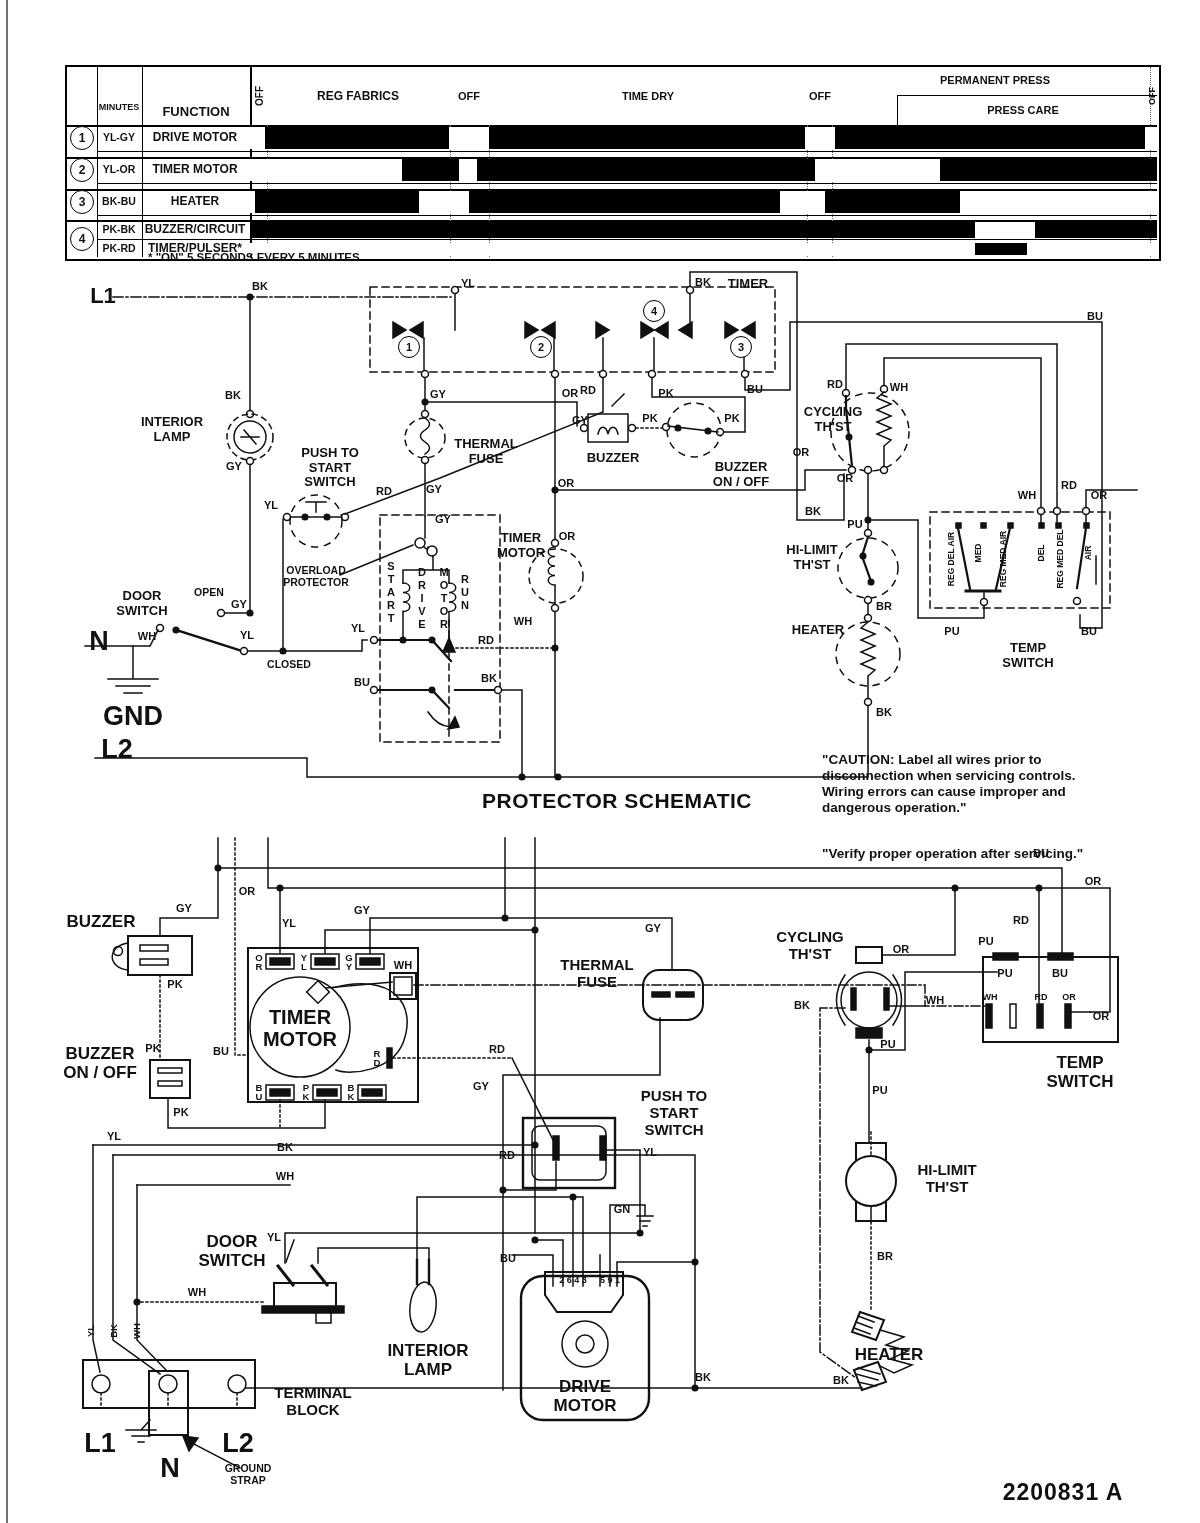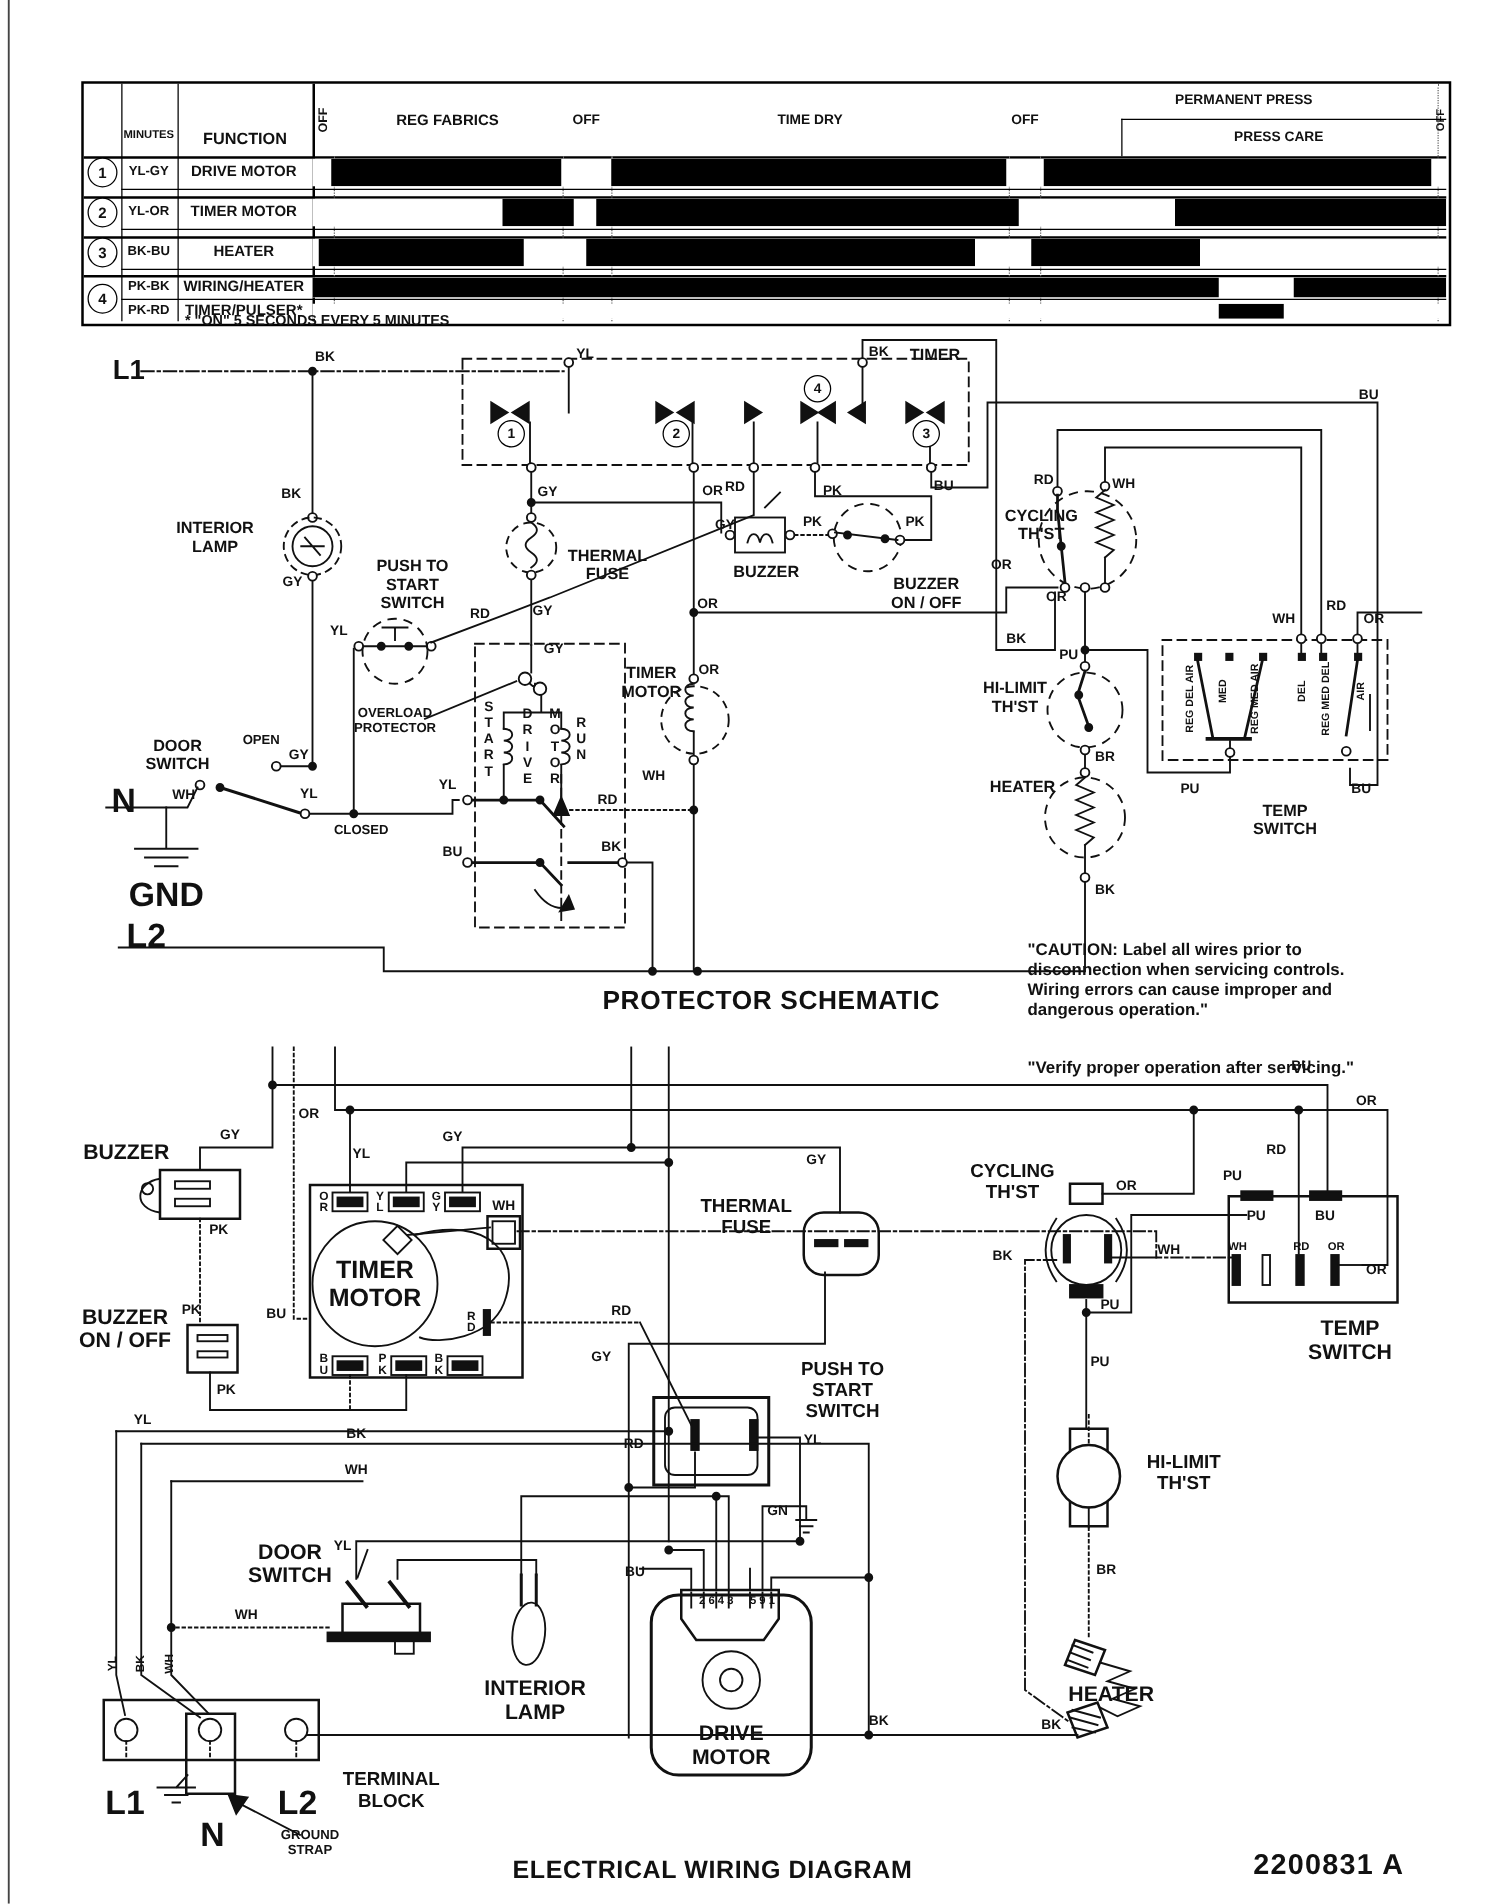--- a/index.html
+++ b/index.html
@@ -459,21 +459,21 @@
   <div class="circ" style="left:15px;top:135px;">3</div>
   <div class="circ" style="left:15px;top:172px;">4</div>
 
   <span class="hdr" style="left:52px;top:70px;font-size:10.5px;">YL-GY</span>
   <span class="hdr" style="left:128px;top:70px;font-size:12px;">DRIVE MOTOR</span>
   <span class="hdr" style="left:52px;top:102px;font-size:10.5px;">YL-OR</span>
   <span class="hdr" style="left:128px;top:102px;font-size:12px;">TIMER MOTOR</span>
   <span class="hdr" style="left:52px;top:134px;font-size:10.5px;">BK-BU</span>
   <span class="hdr" style="left:128px;top:134px;font-size:12px;">HEATER</span>
   <span class="hdr" style="left:52px;top:162px;font-size:10.5px;">PK-BK</span>
-  <span class="hdr" style="left:128px;top:162px;font-size:12px;">WIRING/HEATER</span>
+  <span class="hdr" style="left:128px;top:162px;font-size:12px;">BUZZER/CIRCUIT</span>
   <span class="hdr" style="left:52px;top:181px;font-size:10.5px;">PK-RD</span>
   <span class="hdr" style="left:128px;top:181px;font-size:12px;">TIMER/PULSER*</span>
 
   <div class="barzone" style="left:183px;top:60px;width:907px;height:22px;">
         <div class="seg" style="left: 1.7%; width: 20.2%;"></div>
         <div class="seg" style="left: 26.4%; width: 34.8%;"></div>
         <div class="seg" style="left: 64.5%; width: 34.2%;"></div>
       </div>
   <div class="barzone" style="left:183px;top:92px;width:907px;height:22px;">
         <div class="seg" style="left: 16.8%; width: 6.2%;"></div>
@@ -610,21 +610,21 @@
 SWITCH</div>
   <div class="cl l15" style="left:947px;top:1179px;">HI-LIMIT
 TH'ST</div>
   <div class="cl lg" style="left:232px;top:1251px;">DOOR
 SWITCH</div>
   <div class="cl lg" style="left:428px;top:1360px;">INTERIOR
 LAMP</div>
   <div class="cl lg" style="left:585px;top:1396px;">DRIVE
 MOTOR</div>
   <div class="cl lg" style="left:889px;top:1355px;">HEATER</div>
-  <div class="cl l15" style="left:313px;top:1433px;">TERMINAL
+  <div class="cl l15" style="left:313px;top:1402px;">TERMINAL
 BLOCK</div>
   <div class="cl sm" style="left:248px;top:1475px;">GROUND
 STRAP</div>
   <span class="xl" style="left:100px;top:1443px;">L1</span>
   <span class="xl" style="left:170px;top:1468px;">N</span>
   <span class="xl" style="left:238px;top:1443px;">L2</span>
   <span class="wl t9" style="left:573px;top:1280px;">2 6 4 3</span>
   <span class="wl t9" style="left:610px;top:1280px;">5 9 1</span>
 
   <span class="stack" style="left:259px;top:962px;">O
@@ -678,17 +678,16 @@
   <b class="wl" style="left:935px;top:1000px;">WH</b>
   <b class="wl" style="left:901px;top:949px;">OR</b>
   <b class="wl" style="left:802px;top:1005px;">BK</b>
   <b class="wl t9" style="left:990px;top:997px;">WH</b>
   <b class="wl t9" style="left:1041px;top:997px;">RD</b>
   <b class="wl t9" style="left:1069px;top:997px;">OR</b>
   <span class="rot" style="left:90px;top:1331px;font-size:9.5px;">YL</span>
   <span class="rot" style="left:113px;top:1331px;font-size:9.5px;">BK</span>
   <span class="rot" style="left:136px;top:1331px;font-size:9.5px;">WH</span>
 
-  <div class="title" style="left:570px;top:1497px;font-size:20px;">ELECTRICAL WIRING DIAGRAM</div>
   <div class="title" style="left:1063px;top:1492px;font-size:23px;letter-spacing:1px;">2200831 A</div>
 </div>
 
 </div>
 
 </body></html>

